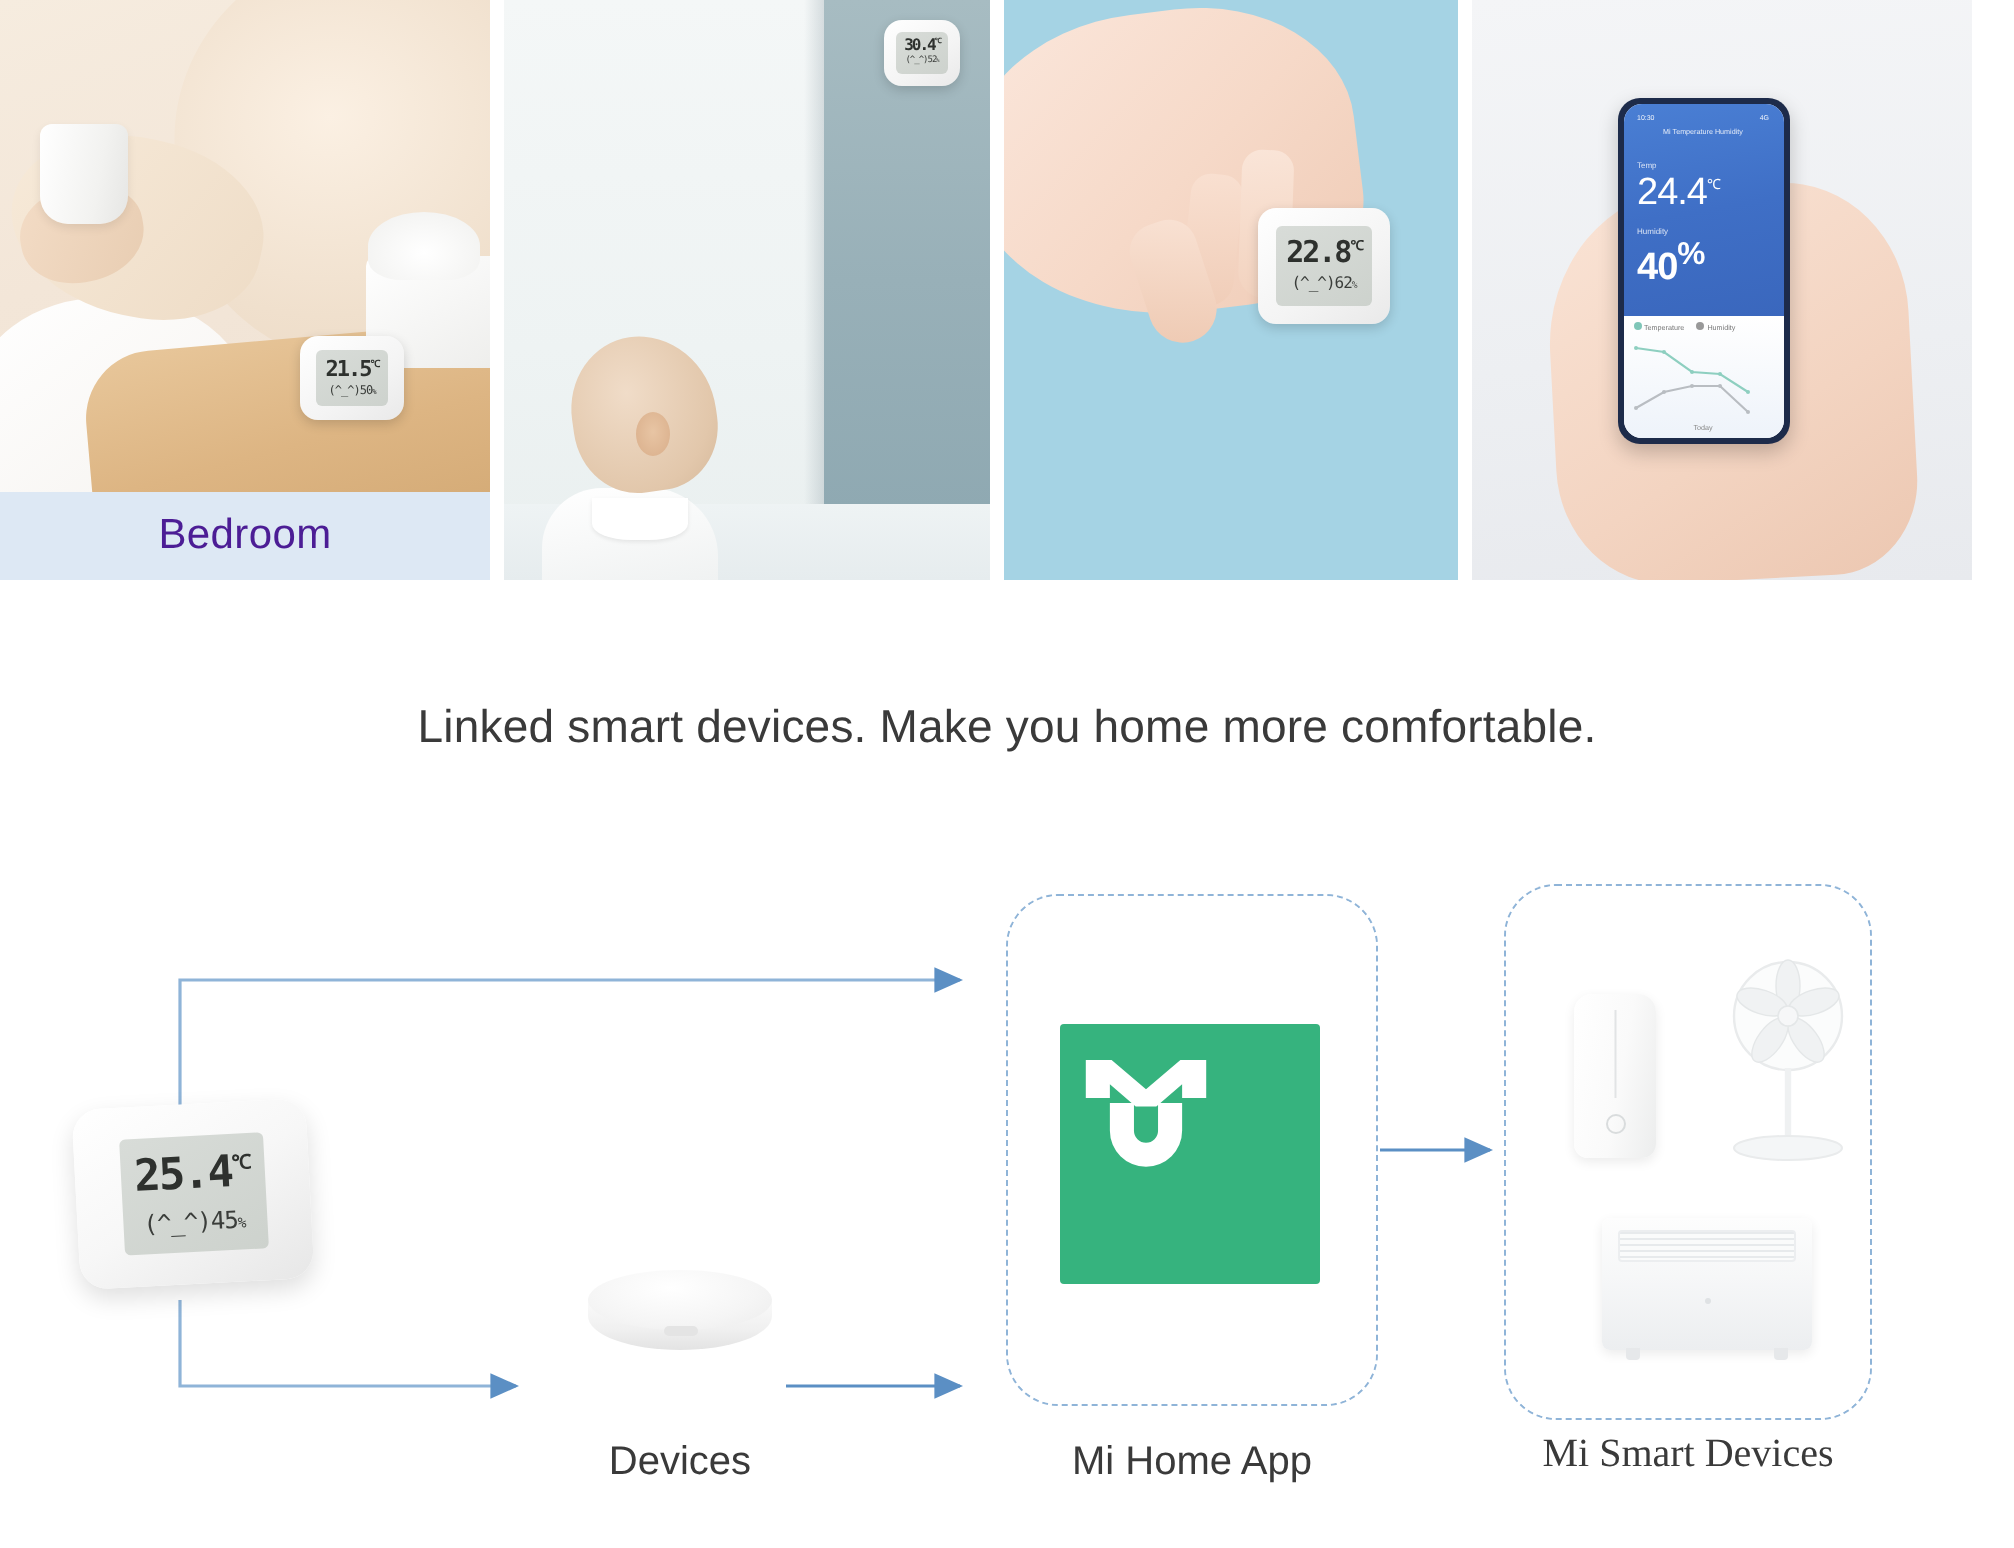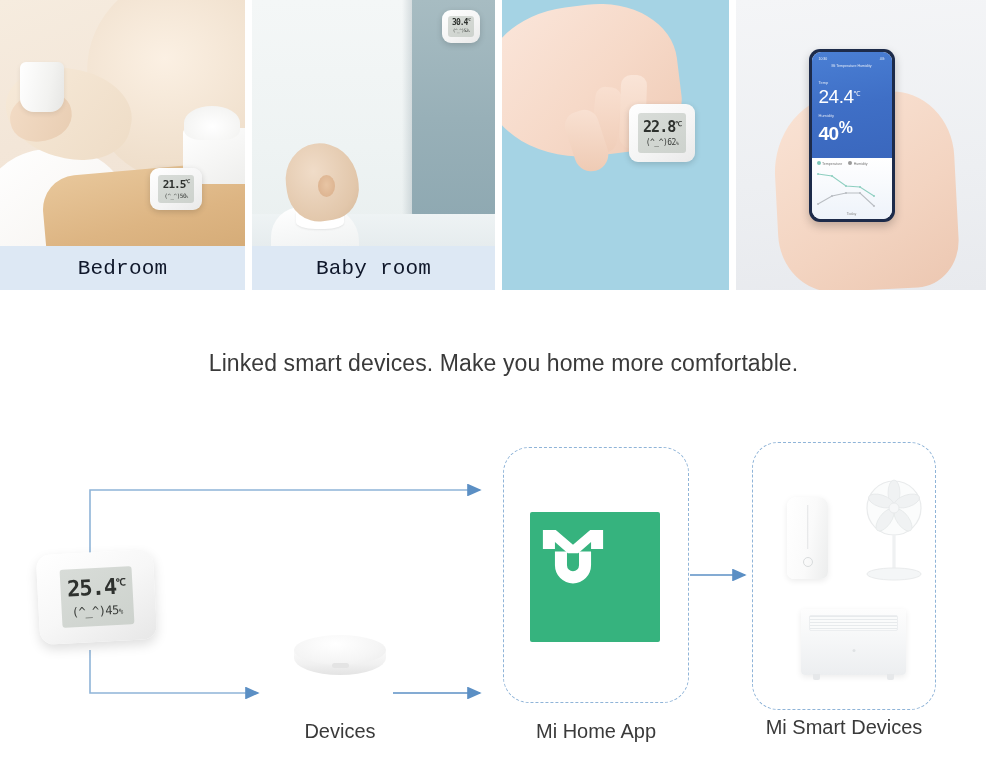--- a/index.html
+++ b/index.html
@@ -25,21 +25,21 @@
   }
   .tile-1 { width: 245px; }
   .tile-2 { width: 243px; }
   .tile-3 { width: 227px; }
   .tile-4 { width: 250px; }
   .photo { position: relative; flex: 1 1 auto; overflow: hidden; }
   .caption {
     height: 44px; flex: 0 0 44px;
     background: #dde8f4;
     display: flex; align-items: center; justify-content: center;
-    color: #0f172a; font-size: 21px; letter-spacing: .2px; font-family: Liberation Mono, monospace;
+    color: #4c1d95; font-size: 21px; letter-spacing: .2px;
   }
 
   
   .p1 { background: linear-gradient(160deg,#f6ecdf 0%, #f3e6d8 45%, #efe2d4 100%); }
   .p1 .sweater {
     position: absolute; left: 36%; top: -12%; width: 92%; height: 86%;
     background: radial-gradient(ellipse at 35% 40%, #fbf0e3 0%, #f0e0cd 55%, #e8d6c0 100%);
     border-radius: 46% 40% 50% 44%;
     transform: rotate(-6deg);
   }
@@ -347,21 +347,20 @@
           <div class="lcd" style="width:26px;height:21px;">
             <div class="temp" style="font-size:8px;">
               <span>30.4</span><span class="u">℃</span>
             </div>
             <div class="hum" style="font-size:4.5px;margin-top:2px;">
               <span>(^_^)</span><span>52</span><span class="u">%</span>
             </div>
           </div>
         </div>
       </div>
-      <div class="caption">Baby room</div>
     </div>
 
     <div class="tile tile-3">
       <div class="photo p3">
         <div class="hand"></div>
         <div class="finger-a"></div>
         <div class="finger-b"></div>
         <div class="thumb"></div>
         <div class="sensor" style="left:127px; top:104px; width:66px; height:58px;">
           <div class="lcd" style="width:48px;height:40px;">
@@ -500,16 +499,16 @@
         <ellipse cx="37" cy="95" rx="27" ry="6" fill="#f4f6f7" stroke="#e9ebec" stroke-width="1"></ellipse>
       </svg>
 
       <div class="dev-heater" style="left:48px; top:166px;">
         <div class="grill"></div>
         <div class="dot"></div>
         <div class="foot" style="left:12px;"></div>
         <div class="foot" style="right:12px;"></div>
       </div>
     </div>
-    <div class="node-label" style="left:744px; top:296px; width:200px;">Mi Smart Devices</div>
+    <div class="node-label" style="left:744px; top:296px; width:200px;font-family:Liberation Serif, serif;">Mi Smart Devices</div>
 
   </div>
 </div>
 
 </body></html>

